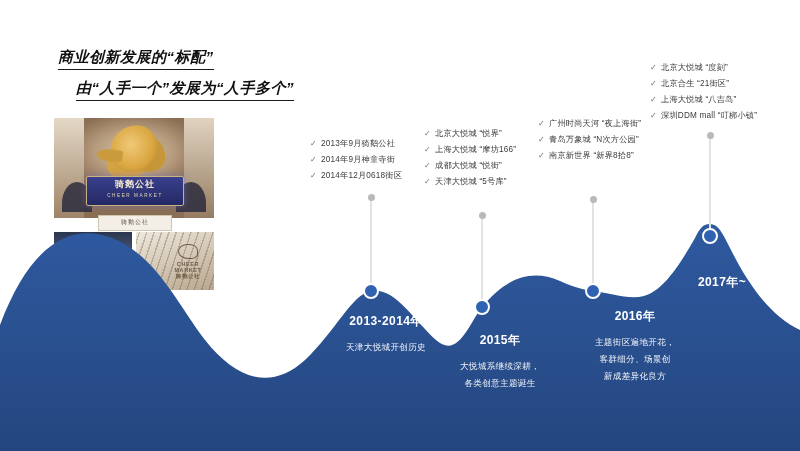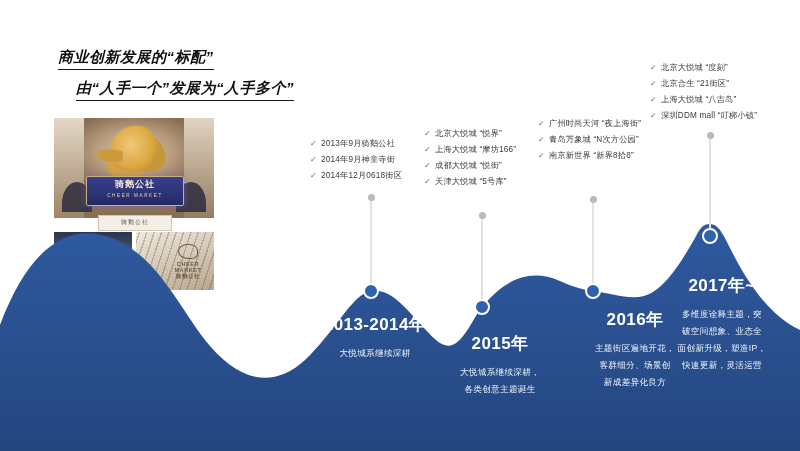--- a/index.html
+++ b/index.html
@@ -83,21 +83,21 @@
     background:#2f62b0;border:2.5px solid #ffffff;box-sizing:border-box;}
 
   
   .cklist{position:absolute;}
   .ckrow{display:flex;align-items:flex-start;margin-bottom:5px;white-space:nowrap;}
   .ckmark{color:#6b6b6b;font-size:8px;line-height:11px;width:11px;flex:none;}
   .cktext{color:#3b3b3b;font-size:8.2px;line-height:11px;letter-spacing:.2px;text-align:center;}
 
   
   .yearblock{position:absolute;text-align:center;}
-  .yeartitle{color:#ffffff;font-size:17px;font-weight:bold;letter-spacing:.4px;white-space:nowrap;}
+  .yeartitle{color:#ffffff;font-size:12px;font-weight:bold;letter-spacing:.4px;white-space:nowrap;}
   .yeardesc{color:#eef2f8;font-size:8.6px;line-height:17px;margin-top:9px;letter-spacing:.3px;}
   .yeardesc div{white-space:nowrap;}
 </style>
 </head>
 <body>
 
 <div id="stage">
 
   <div class="headline">
     <div class="line">商业创新发展的“标配”</div><br>
@@ -237,24 +237,24 @@
     <div class="ckrow">
       <span class="ckmark">✓</span>
       <span class="cktext">上海大悦城 “八吉岛”</span>
     </div>
     <div class="ckrow">
       <span class="ckmark">✓</span>
       <span class="cktext">深圳DDM mall “叮梆小镇”</span>
     </div>
   </div>
 
-  <div class="yearblock" style="left:307px;top:313px;width:136px;">
+  <div class="yearblock" style="left:318px;top:313px;width:136px;">
     <div class="yeartitle">2013-2014年</div>
     <div class="yeardesc">
-      <div>大悦城系继续深耕</div>
+      <div>天津大悦城开创历史</div>
     </div>
   </div>
 
   <div class="yearblock" style="left:432px;top:332px;width:136px;">
     <div class="yeartitle">2015年</div>
     <div class="yeardesc">
       <div>大悦城系继续深耕，</div>
       <div>各类创意主题诞生</div>
     </div>
   </div>
@@ -263,21 +263,15 @@
     <div class="yeartitle">2016年</div>
     <div class="yeardesc">
       <div>主题街区遍地开花，</div>
       <div>客群细分、场景创</div>
       <div>新成差异化良方</div>
     </div>
   </div>
 
   <div class="yearblock" style="left:654px;top:274px;width:136px;">
     <div class="yeartitle">2017年~</div>
-    <div class="yeardesc">
-      <div>多维度诠释主题，突</div>
-      <div>破空间想象、业态全</div>
-      <div>面创新升级，塑造IP，</div>
-      <div>快速更新，灵活运营</div>
-    </div>
   </div>
 
 </div>
 
 </body></html>

